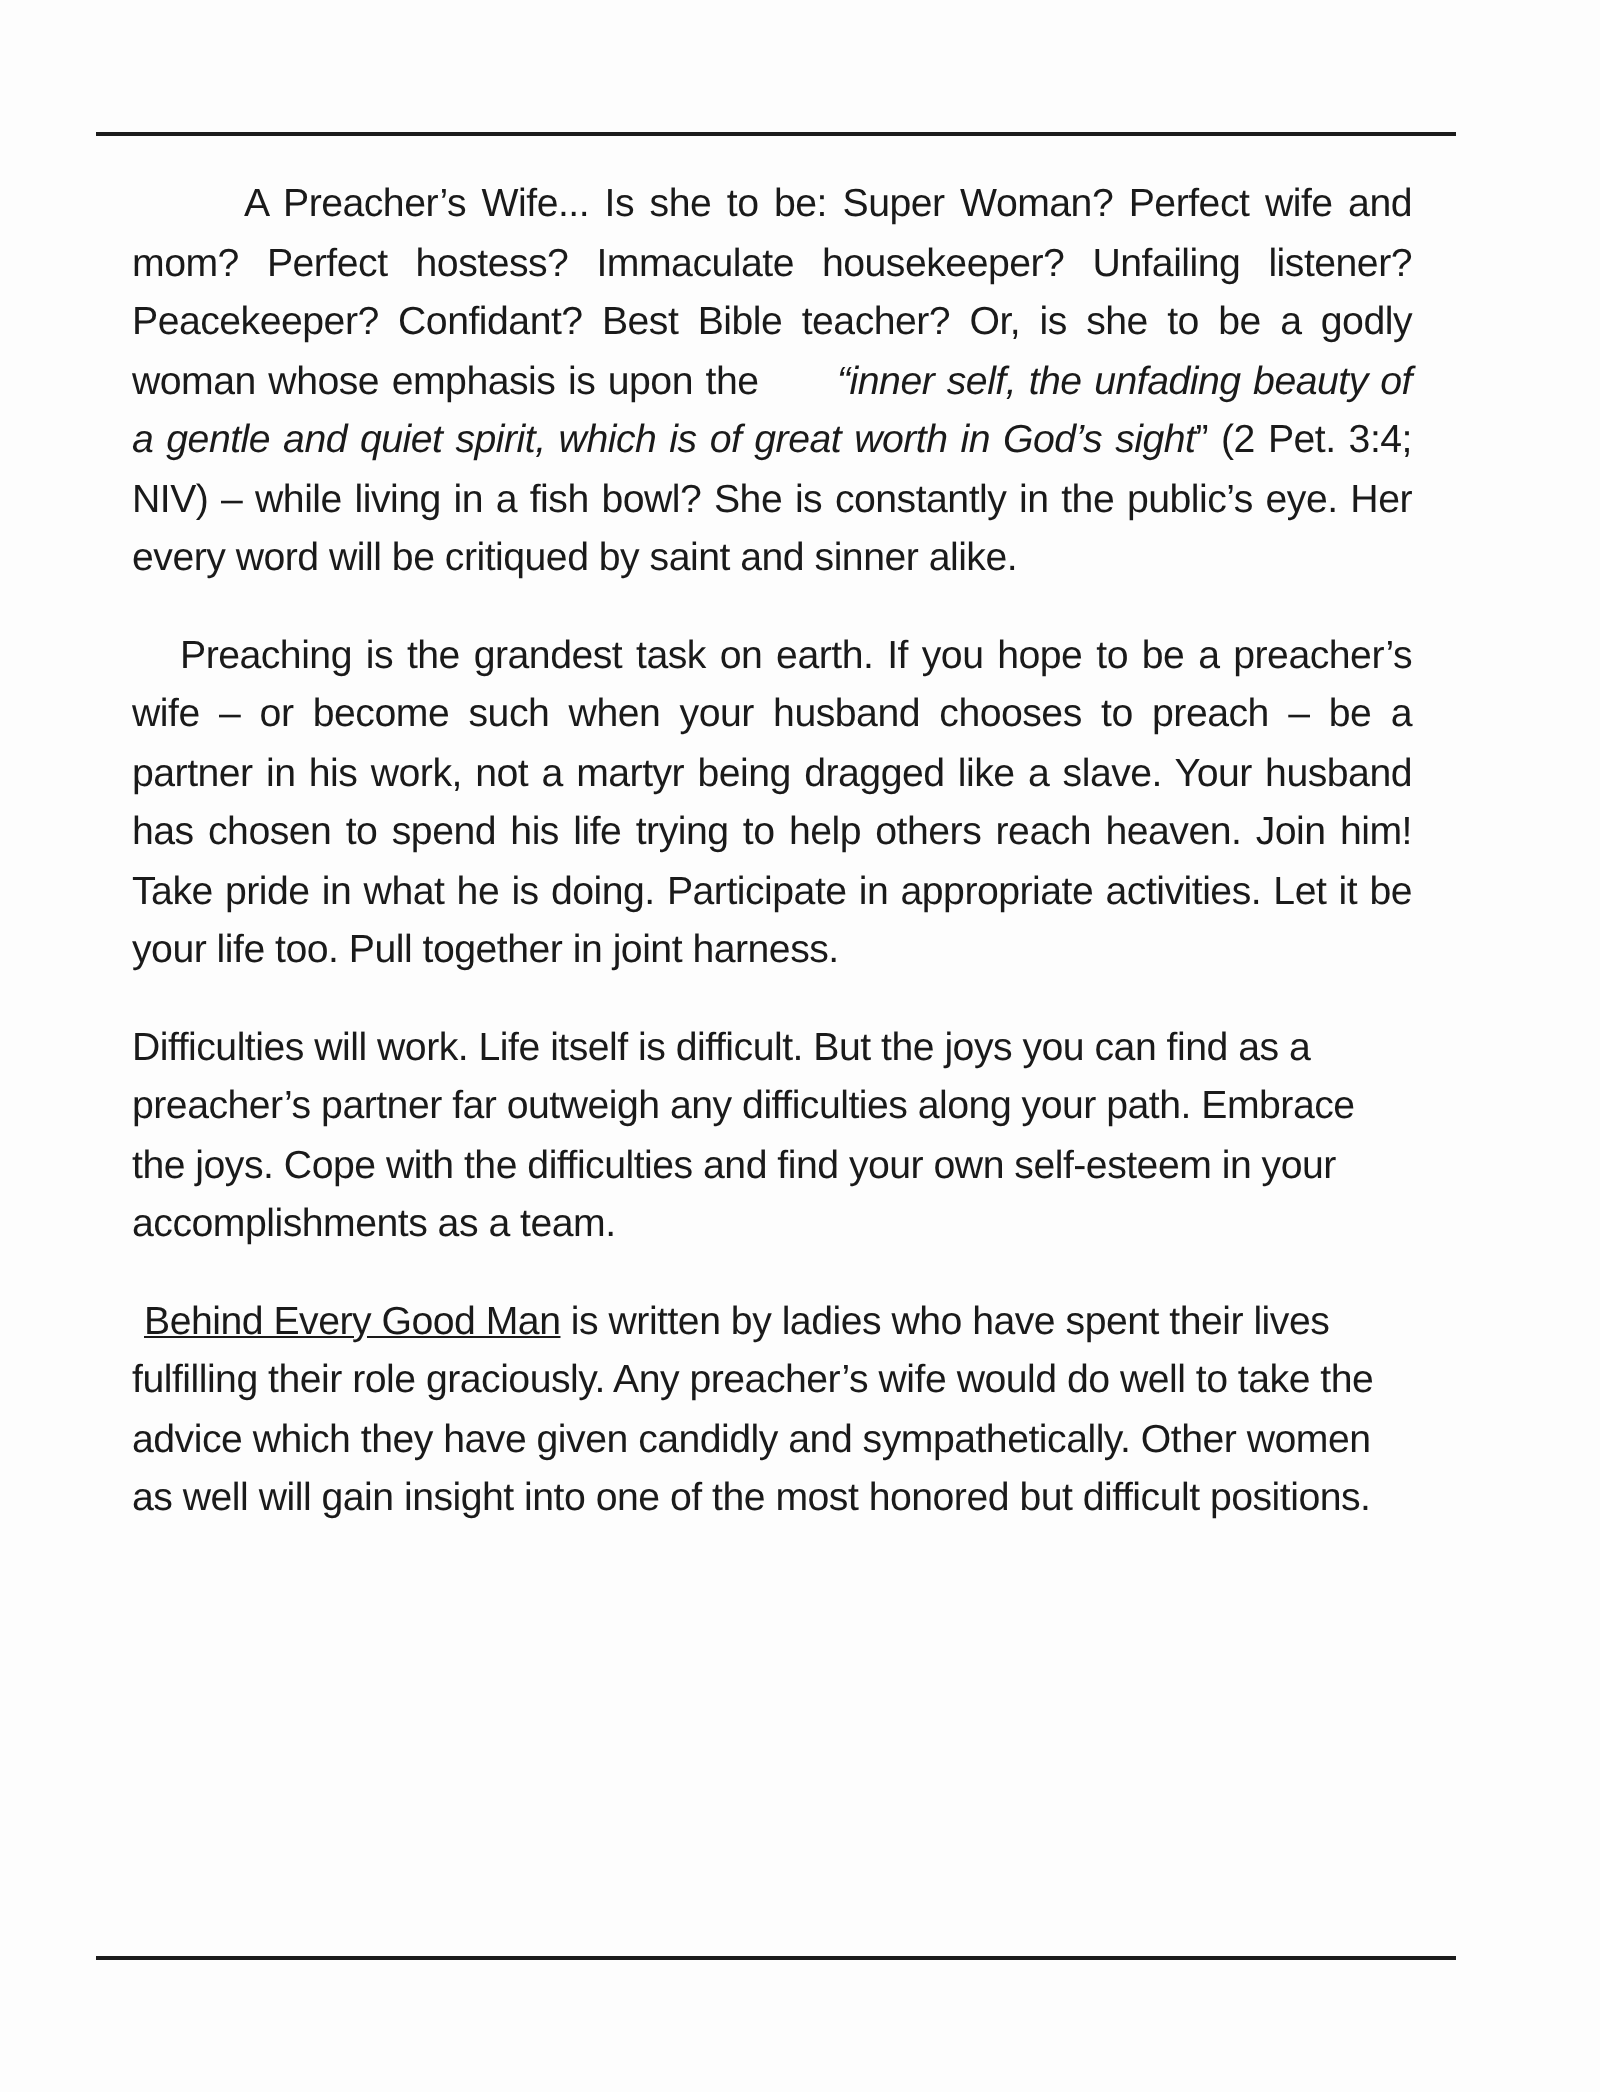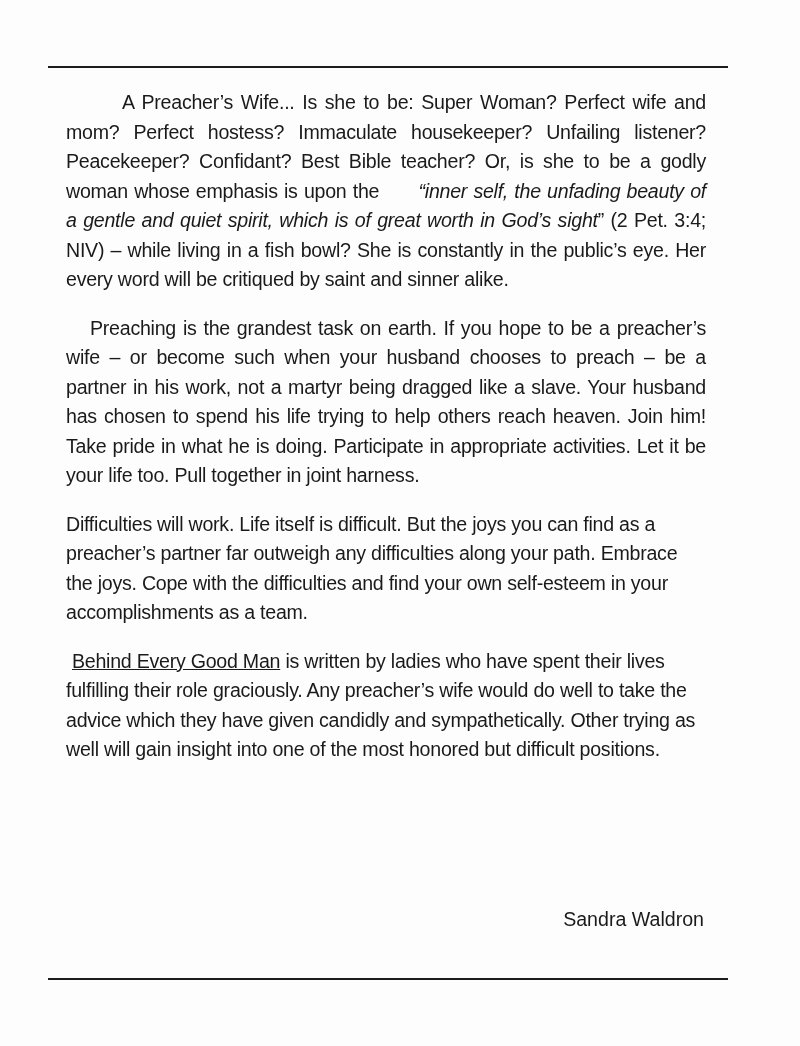--- a/index.html
+++ b/index.html
@@ -47,20 +47,19 @@
 
 <div class="rule top"></div>
 
 <div class="content">
   <p class="para p1"><span>A Preacher’s Wife... Is she to be: Super Woman? Perfect wife and mom? Perfect hostess? Immaculate housekeeper? Unfailing listener? Peacekeeper? Confidant? Best Bible teacher? Or, is she to be a godly woman whose emphasis is upon the </span><span class="quote">“inner self, the unfading beauty of a gentle and quiet spirit, which is of great worth in God’s sight</span><span>” (2 Pet. 3:4; NIV) – while living in a fish bowl? She is constantly in the public’s eye. Her every word will be critiqued by saint and sinner alike.</span></p>
 
   <p class="para p2">Preaching is the grandest task on earth.  If you hope to be a preacher’s wife – or become such when your husband chooses to preach – be a partner in his work, not a martyr being dragged like a slave. Your husband has chosen to spend his life trying to help others reach heaven. Join him! Take pride in what he is doing. Participate in appropriate activities. Let it be your life too. Pull together in joint harness.</p>
 
   <p class="para p3">Difficulties will work. Life itself is difficult. But the joys you can find as a preacher’s partner far outweigh any difficulties along your path. Embrace the joys. Cope with the difficulties and find your own self-esteem in your accomplishments as a team.</p>
 
-  <p class="para p4"><span class="title-ref">Behind Every Good Man</span><span> is written by ladies who have spent their lives fulfilling their role graciously. Any preacher’s wife would do well to take the advice which they have given candidly and sympathetically.  Other trying as well will gain insight into one of the most honored but difficult positions.</span></p>
+  <p class="para p4"><span class="title-ref">Behind Every Good Man</span><span> is written by ladies who have spent their lives fulfilling their role graciously. Any preacher’s wife would do well to take the advice which they have given candidly and sympathetically.  Other women as well will gain insight into one of the most honored but difficult positions.</span></p>
 </div>
 
 <div class="signature">
-  <div>Sandra Waldron</div>
 </div>
 
 <div class="rule bottom"></div>
 
 </body></html>

